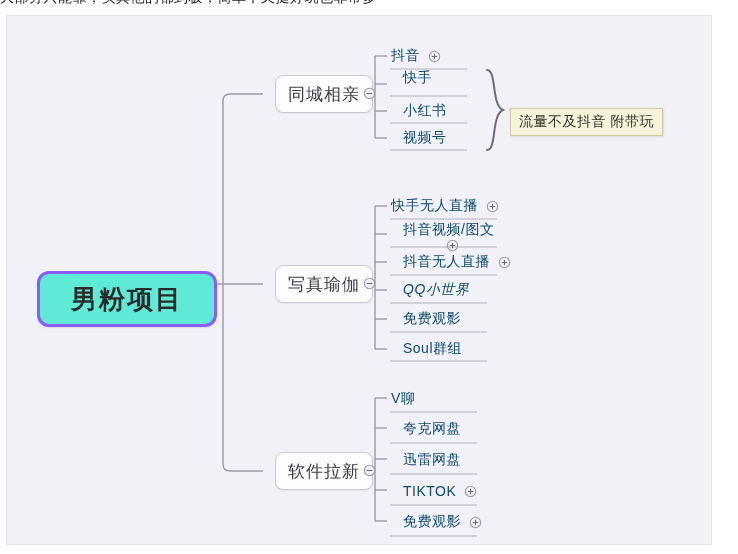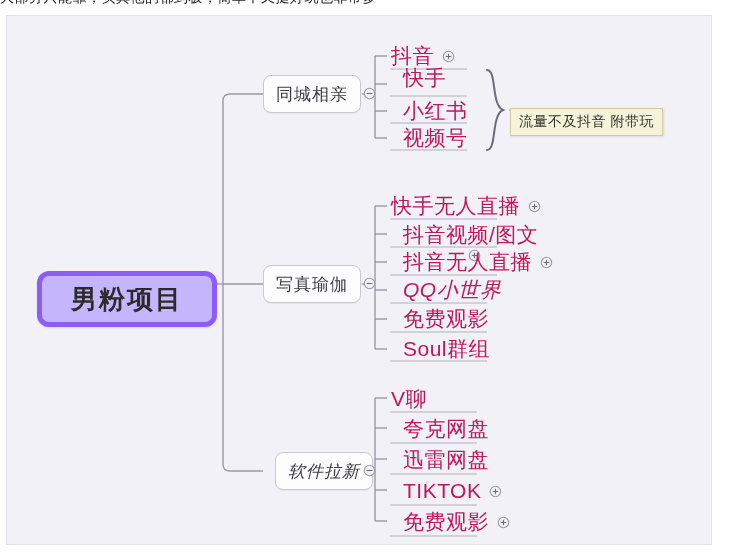--- a/index.html
+++ b/index.html
@@ -51,22 +51,22 @@
     pointer-events: none;
   }
 
   
   .root-node {
     position: absolute;
     left: 30px;
     top: 255px;
     width: 180px;
     height: 56px;
-    background: #c4b5fd;
-    border: 5px solid #8b5cf6;
+    background: #5eead4;
+    border: 3px solid #8b5cf6;
     border-radius: 12px;
     box-sizing: border-box;
     display: flex;
     align-items: center;
     justify-content: center;
     box-shadow: 0 1px 2px rgba(0,0,0,0.10);
   }
   .root-label {
     font-size: 26px;
     font-weight: bold;
@@ -80,38 +80,39 @@
     width: 98px;
     height: 38px;
     background: #fdfdfd;
     border: 1px solid #c9c9d2;
     border-radius: 8px;
     box-sizing: border-box;
     display: flex;
     align-items: center;
     justify-content: center;
     box-shadow: 0 1px 1px rgba(0,0,0,0.05);
+    margin-left: 12px;
   }
   .branch-label {
     font-size: 17px;
     color: #3b3b46;
     letter-spacing: 1px;
   }
 
   
   .leaf {
     position: absolute;
     height: 26px;
     display: flex;
     align-items: center;
     white-space: nowrap;
   }
   .leaf-text {
-    font-size: 21px;
-    color: #be185d;
+    font-size: 14px;
+    color: #0c4a6e;
     letter-spacing: 0.5px;
   }
   .leaf-plus {
     margin-left: 8px;
     display: inline-block;
     width: 13px;
     height: 13px;
     position: relative;
     flex: 0 0 auto;
   }
@@ -300,21 +301,21 @@
     <div class="leaf" style="left:396px; top:261px;font-style:italic;">
       <span class="leaf-text">QQ小世界</span>
     </div>
     <div class="leaf" style="left:396px; top:290px;">
       <span class="leaf-text">免费观影</span>
     </div>
     <div class="leaf" style="left:396px; top:320px;">
       <span class="leaf-text">Soul群组</span>
     </div>
 
-    <div class="branch-node" style="left:268px; top:436px;font-style:italic;">
+    <div class="branch-node" style="left:256px; top:436px;">
       <span class="branch-label">软件拉新</span>
     </div>
     <div class="toggle" style="left:356px; top:448px;">
       <svg width="13" height="13" viewBox="0 0 13 13">
           <circle cx="6.5" cy="6.5" r="5.2" fill="#f1f1f7" stroke="#9a9aa6" stroke-width="1.1"></circle>
           <line x1="3.6" y1="6.5" x2="9.4" y2="6.5" stroke="#6e6e7a" stroke-width="1.1"></line>
         </svg>
     </div>
 
     <div class="leaf" style="left:384px; top:370px;">

